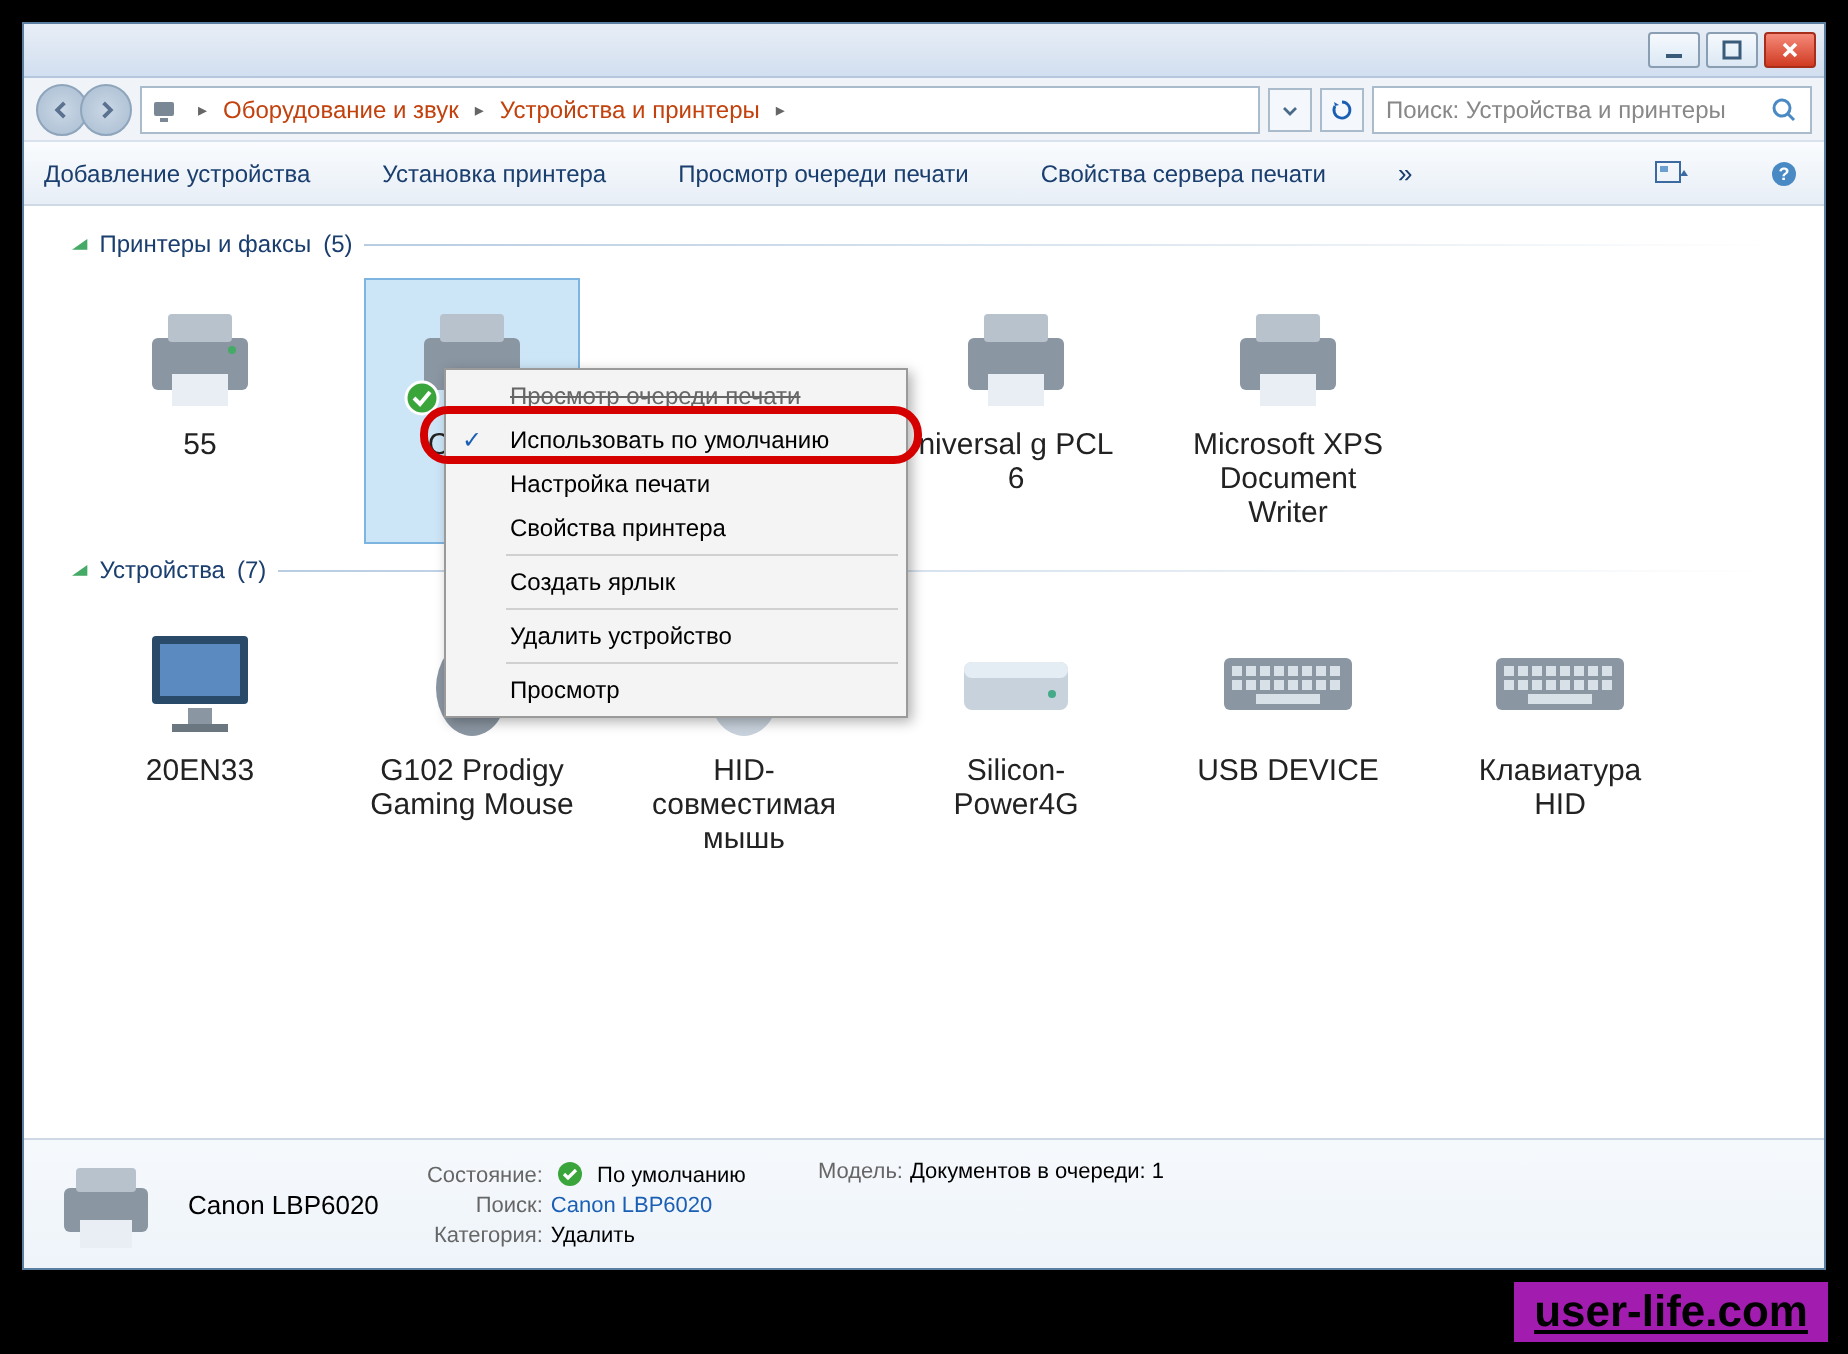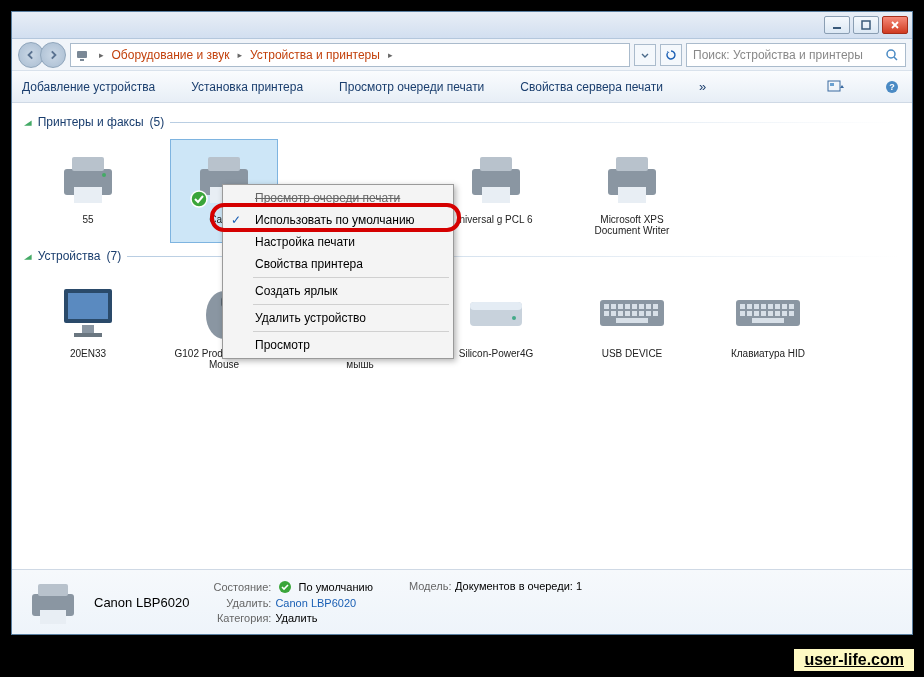--- a/index.html
+++ b/index.html
@@ -23,48 +23,48 @@
 .refresh, .down { width:22px; height:22px; border:1px solid #abc; background:#f4f8fc; display:flex; align-items:center; justify-content:center; }
 .searchbox { width:220px; height:24px; border:1px solid #abc; background:#fff; display:flex; align-items:center; padding:0 6px; font-size:12px; color:#888; }
 .searchbox .sicon { margin-left:auto; width:14px; height:14px; }
 
 .toolbar { height: 32px; background: linear-gradient(#fafcfe,#e7eef6); border-bottom:1px solid #cfd9e5; display:flex; align-items:center; padding:0 10px; gap:36px; font-size:12px; color:#1a3e6e; }
 .toolbar .titem { cursor:pointer; }
 .toolbar .spacer { flex:1; }
 .toolbar .chev { color:#1a3e6e; font-size:13px; }
 .toolbar .ticon { width:20px; height:16px; display:flex; align-items:center; justify-content:center; }
 
-.content { height: 466px; overflow:auto; padding: 6px 12px; background:#fff; }
+.content { height: 466px; overflow:auto; padding: 6px 24px; background:#fff; }
 .group-header { display:flex; align-items:center; gap:6px; font-size:12px; color:#1a3e6e; margin:6px 0 10px; }
 .group-header .arrow { color:#4a6; font-size:10px; transform: scaleY(0.7); }
 .group-header .line { flex:1; height:1px; background:linear-gradient(to right,#b8cde2,transparent); }
 
 .items { display:flex; flex-wrap:wrap; gap: 8px 28px; padding-left: 10px; }
-.device { width:108px; display:flex; flex-direction:column; align-items:center; gap:4px; font-size:10px; text-align:center; color:#222; padding:6px 2px; border:1px solid transparent; position:relative; }
+.device { width:108px; display:flex; flex-direction:column; align-items:center; gap:4px; font-size:15px; text-align:center; color:#222; padding:6px 2px; border:1px solid transparent; position:relative; }
 .device.selected { background:#cde6f7; border:1px solid #7eb4e0; }
 .device .icon { width:72px; height:64px; display:flex; align-items:center; justify-content:center; position:relative; }
 .device .badge { position:absolute; left:2px; bottom:2px; width:18px; height:18px; }
 .device .warn { position:absolute; right:-2px; bottom:-2px; width:16px; height:16px; }
 
 .context-menu { position:absolute; left:222px; top:184px; width:232px; background:#f4f4f4; border:1px solid #9a9a9a; box-shadow:2px 2px 6px rgba(0,0,0,.3); font-size:12px; padding:2px; z-index:50; }
 .context-menu .mi { height:22px; display:flex; align-items:center; padding-left:30px; position:relative; cursor:default; }
 .context-menu .sep { height:1px; background:#d0d0d0; margin:2px 2px 2px 28px; }
 .context-menu .check { position:absolute; left:6px; color:#1a5fb4; font-size:12px; }
 .highlight-ring { position:absolute; left:210px; top:203px; width:251px; height:29px; border:4px solid #d50000; border-radius:14px; z-index:60; pointer-events:none; }
 
 .details { height:65px; border-top:1px solid #cfd9e5; background:linear-gradient(#f6f9fc,#eef4fa); display:flex; align-items:center; padding:6px 14px; gap:14px; font-size:11px; }
 .details .thumb { width:54px; height:48px; }
 .details .cols { display:flex; gap:36px; }
 .details .col { display:flex; flex-direction:column; gap:3px; }
 .details .lbl { color:#666; text-align:right; display:inline-block; width:68px; margin-right:4px; }
 .details .title { font-size:13px; color:#000; }
 .details .val { color:#1a5fb4; }
 .details .okbadge { display:inline-block; width:14px; height:14px; vertical-align:-3px; margin-right:3px; }
 
-.watermark { position:absolute; right:8px; bottom:4px; background:#fef9c3; border:2px solid #000; padding:2px 10px; font-family: Georgia, serif; font-weight:bold; font-size:16px; }
+.watermark { position:absolute; right:8px; bottom:4px; background:#a21caf; border:2px solid #000; padding:2px 10px; font-family: Georgia, serif; font-weight:bold; font-size:22px; }
 .watermark .u { text-decoration:underline; }
 </style>
 </head>
 <body>
 
 <div class="window">
 
   <div class="titlebar">
     <div class="winbtn">
         <svg viewBox="0 0 10 10">
@@ -326,21 +326,21 @@
       <div class="title">Canon LBP6020</div>
     </div>
     <div class="cols">
       <div class="col">
         <div><span class="lbl">Состояние:</span>
           <svg class="okbadge" viewBox="0 0 14 14">
               <circle cx="7" cy="7" r="6" fill="#3aa53a"></circle>
               <path d="M4 7 L6 9 L10 5" stroke="#fff" stroke-width="1.6" fill="none"></path>
             </svg>
           <span>По умолчанию</span></div>
-        <div><span class="lbl">Удалить:</span><span class="val">Canon LBP6020</span></div>
+        <div><span class="lbl">Поиск:</span><span class="val">Canon LBP6020</span></div>
         <div><span class="lbl">Категория:</span><span>Удалить</span></div>
       </div>
       <div class="col">
         <div><span class="lbl" style="width:42px">Модель:</span><span>Документов в очереди: 1</span></div>
       </div>
     </div>
   </div>
 
 </div>
 

